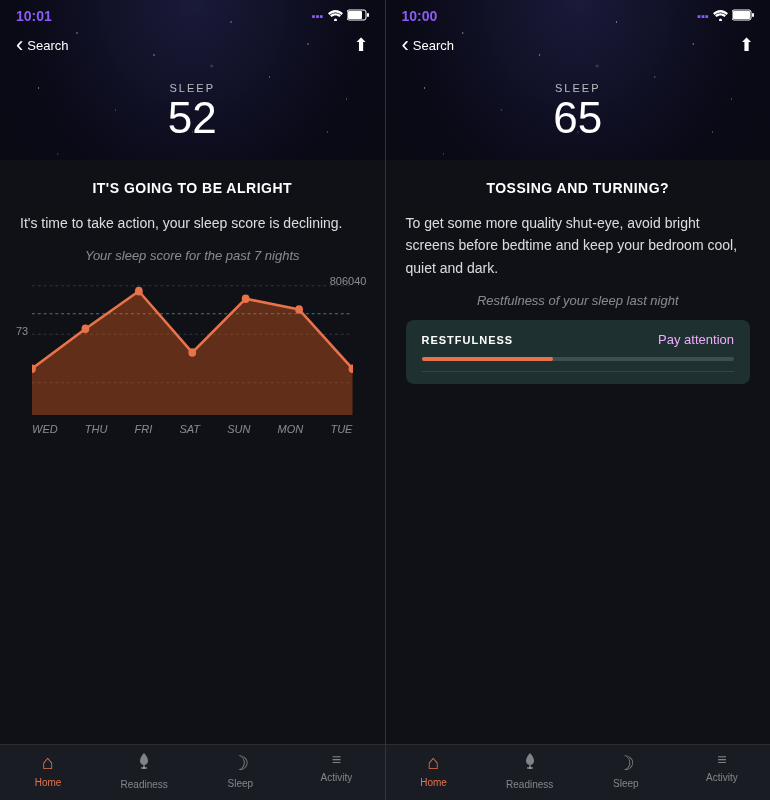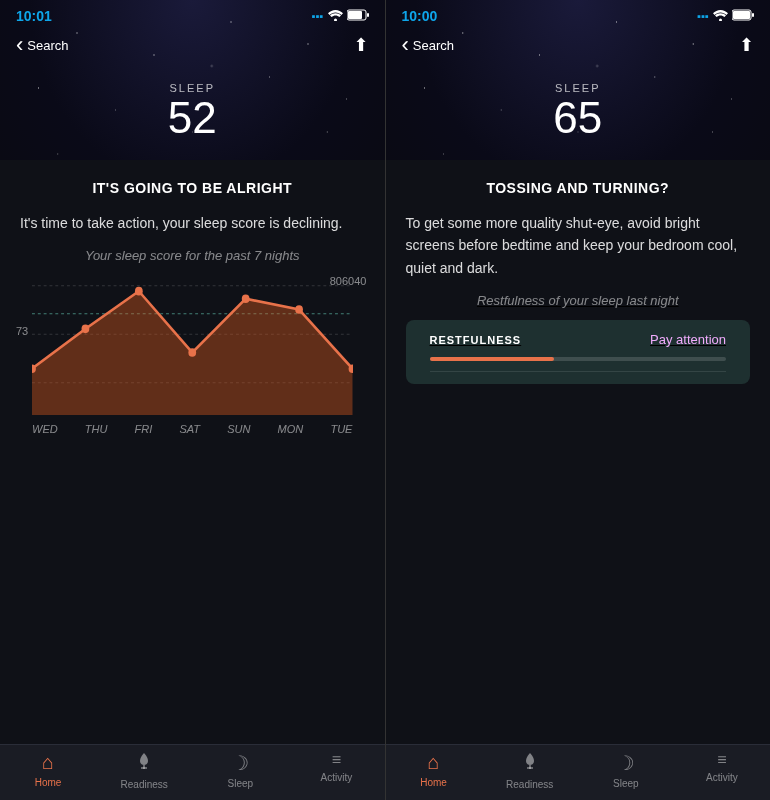--- a/index.html
+++ b/index.html
@@ -54,21 +54,21 @@
       height: 100%;
       display: flex;
       flex-direction: column;
     }
 
     .status-bar {
       display: flex;
       justify-content: space-between;
       align-items: center;
       padding: 8px 16px 4px;
-      color: #0ea5e9;
+      color: #8b5cf6;
       font-size: 12px;
       font-weight: 600;
     }
 
     .status-time { font-size: 14px; font-weight: 700; }
 
     .status-icons {
       display: flex;
       align-items: center;
       gap: 4px;
@@ -235,35 +235,34 @@
 
     
     .divider {
       width: 1px;
       background: #333;
     }
 
     
     .restfulness-section {
       margin-top: 14px;
-      text-decoration: underline;
     }
 
     .restfulness-caption {
       font-style: italic;
       color: rgba(255,255,255,0.5);
       font-size: 13px;
       text-align: center;
       margin-bottom: 12px;
     }
 
     .restfulness-card {
       background: #1e3030;
       border-radius: 8px;
-      padding: 12px 24px;
+      padding: 12px 16px;
     }
 
     .restfulness-header {
       display: flex;
       justify-content: space-between;
       align-items: center;
       margin-bottom: 10px;
     }
 
     .restfulness-title {

